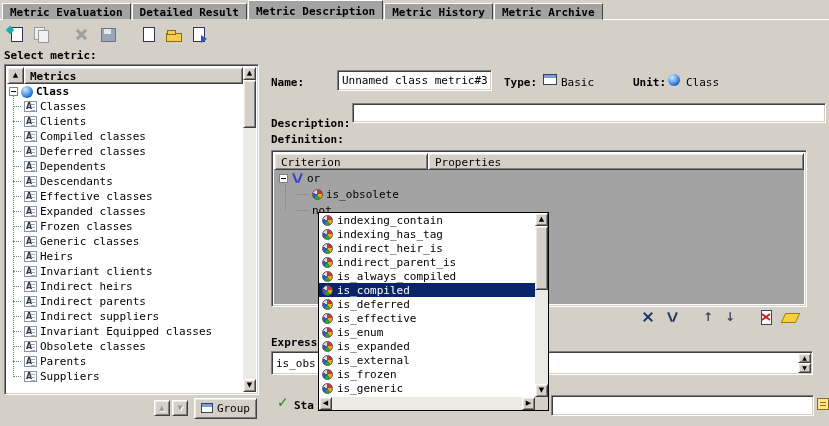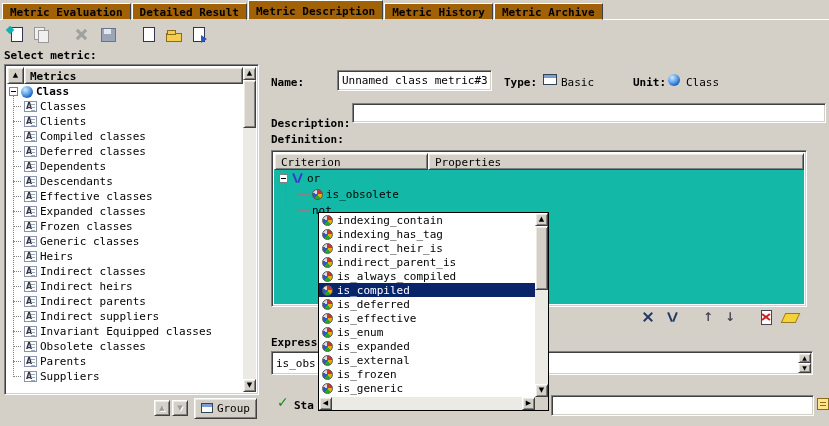--- a/index.html
+++ b/index.html
@@ -5,21 +5,21 @@
 *{box-sizing:border-box;margin:0;padding:0}
 body{background:#808080}
 button{font:inherit;cursor:default}
 .app{position:relative;width:829px;height:426px;background:#d4d0c8;font-family:"DejaVu Sans Mono",monospace;font-size:11px;color:#000;overflow:hidden}
 .label{position:absolute;font-weight:bold;white-space:nowrap}
 .value{position:absolute;white-space:nowrap}
 .raised{background:#d4d0c8;border:1px solid;border-color:#fff #404040 #404040 #fff;box-shadow:inset 1px 1px 0 #ece9e2,inset -1px -1px 0 #808080}
 
 .tab-underline{position:absolute;left:0;top:19px;width:100%;height:1px;background:#fff}
 .tab-bar{position:absolute;left:0;top:0;width:100%;height:20px;display:flex;align-items:flex-end;padding-left:2px}
-.tab{height:17px;padding:2px 7px 0;font-weight:bold;background:#a16207;border:1px solid;border-color:#fff #404040 #d4d0c8 #fff;margin-right:1px;white-space:nowrap;position:relative;z-index:1}
+.tab{height:17px;padding:2px 7px 0;font-weight:bold;background:#a3a3a3;border:1px solid;border-color:#fff #404040 #d4d0c8 #fff;margin-right:1px;white-space:nowrap;position:relative;z-index:1}
 .tab.active{height:20px;padding-top:4px;z-index:3}
 
 .toolbar{position:absolute;left:2px;top:21px;height:26px;display:flex;align-items:center}
 .tbtn{width:26px;height:24px;display:flex;align-items:center;justify-content:center;background:transparent;border:none;padding:0}
 .tbtn.gap{margin-left:14px}
 .ic{position:relative;width:17px;height:16px;display:block}
 .ic::before,.ic::after{content:"";position:absolute}
 .ic-new-metric::before{left:4px;top:1px;width:10px;height:13px;background:#fff;border:1px solid #335}
 .ic-new-metric::after{left:0;top:1px;width:6px;height:6px;background:#12b0b0;transform:rotate(45deg)}
 .ic-copy-metric::before{left:1px;top:1px;width:9px;height:11px;background:#f0f0f0;border:1px solid #999}
@@ -74,21 +74,21 @@
 .status-field{left:551px;top:395px;width:263px;height:21px}
 .type-icon{position:absolute;left:543px;top:74px;width:14px;height:11px;background:#fff;border:1px solid #345}
 .type-icon::before{content:"";position:absolute;left:0;right:0;top:0;height:3px;background:#7c9cd6}
 
 .defbox{position:absolute;left:271px;top:150px;width:536px;height:157px}
 .def-header{position:absolute;left:2px;top:2px;right:2px;height:17px;display:flex}
 .def-h{background:#d4d0c8;border:1px solid;border-color:#fff #404040 #404040 #fff;box-shadow:inset 1px 1px 0 #ece9e2,inset -1px -1px 0 #808080;padding:2px 0 0 6px;white-space:nowrap;overflow:hidden}
 .def-h1{width:154px}
 .def-h2{flex:1}
 .def-col-line{position:absolute;left:156px;top:19px;bottom:2px;width:1px;background:#e6e6e6}
-.def-rows{position:absolute;left:2px;top:19px;right:2px;bottom:2px;background:#14b8a6;overflow:hidden}
+.def-rows{position:absolute;left:2px;top:19px;right:2px;bottom:2px;background:#a3a3a3;overflow:hidden}
 .def-row{height:16px;display:flex;align-items:center;gap:3px;padding-left:5px;white-space:nowrap}
 .def-row.child{padding-left:23px}
 .tline2{width:12px;height:0;border-top:1px dotted #808080;flex:none}
 .def-vline{position:absolute;left:11px;top:14px;height:26px;border-left:1px dotted #808080}
 .vicon{position:relative;width:13px;height:12px;flex:none}
 .vicon::before,.vicon::after{content:"";position:absolute;top:1px;width:2px;height:10px;background:#3b3bc8}
 .vicon::before{left:3px;transform:rotate(-22deg)}
 .vicon::after{left:8px;transform:rotate(22deg)}
 .ball{width:11px;height:11px;border-radius:50%;border:1px solid #555;background:conic-gradient(#c33 0 22%,#ea0 22% 38%,#2a2 38% 62%,#35c 62% 82%,#ddd 82% 100%);flex:none}
 
@@ -227,21 +227,21 @@
             <span>Generic classes</span>
           </div>
           <div class="crow">
             <span class="tline"></span>
             <span class="aicon"></span>
             <span>Heirs</span>
           </div>
           <div class="crow">
             <span class="tline"></span>
             <span class="aicon"></span>
-            <span>Indirect classes</span>
+            <span>Invariant clients</span>
           </div>
           <div class="crow">
             <span class="tline"></span>
             <span class="aicon"></span>
             <span>Indirect heirs</span>
           </div>
           <div class="crow">
             <span class="tline"></span>
             <span class="aicon"></span>
             <span>Indirect parents</span>

